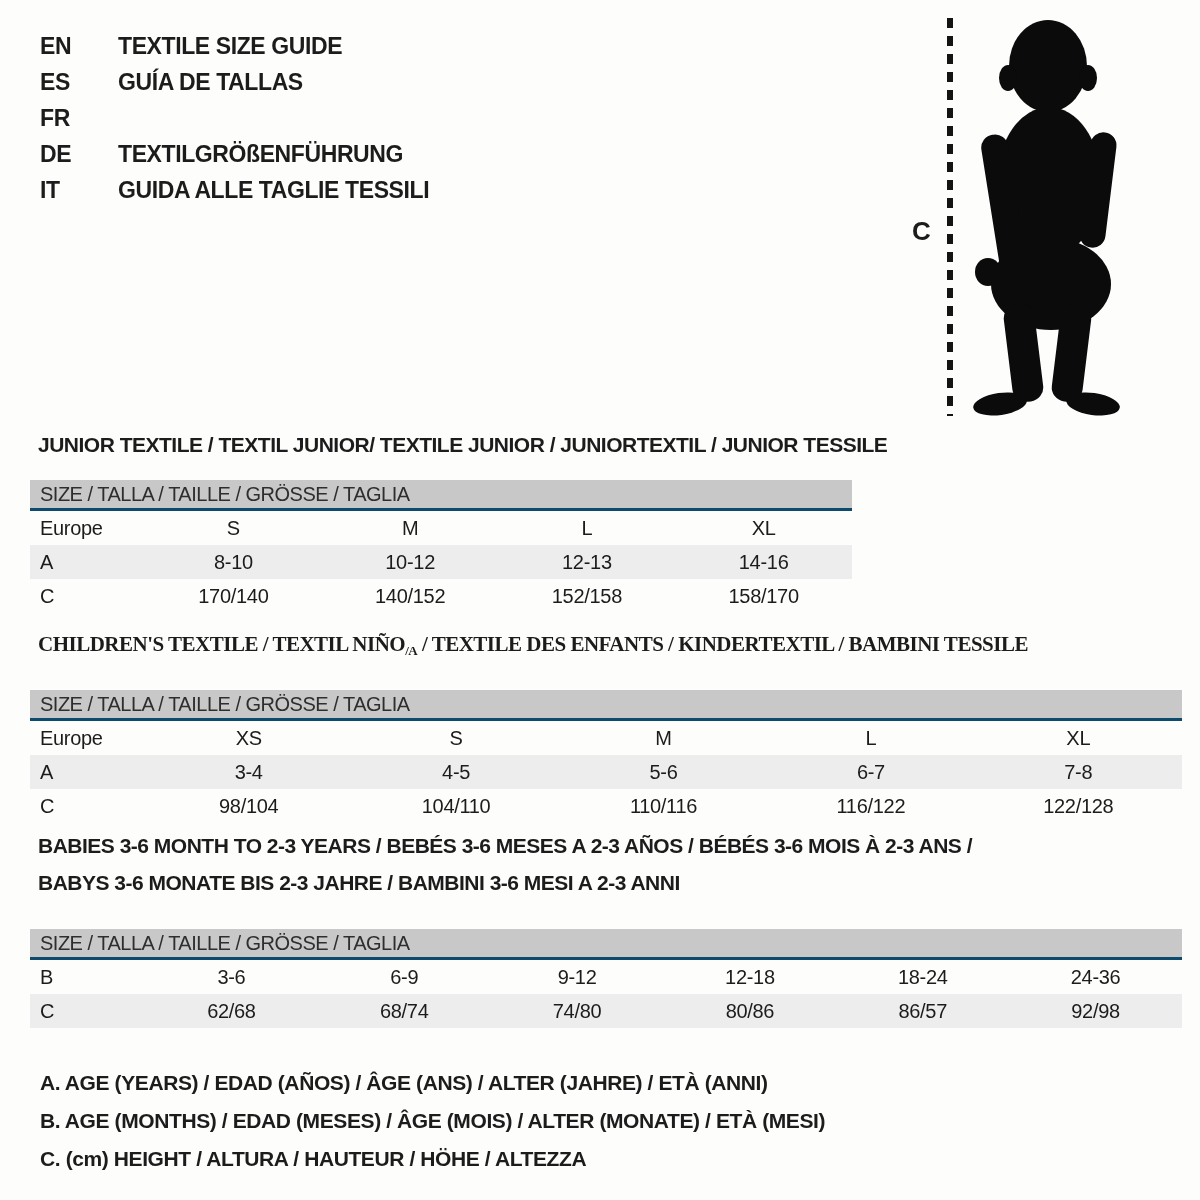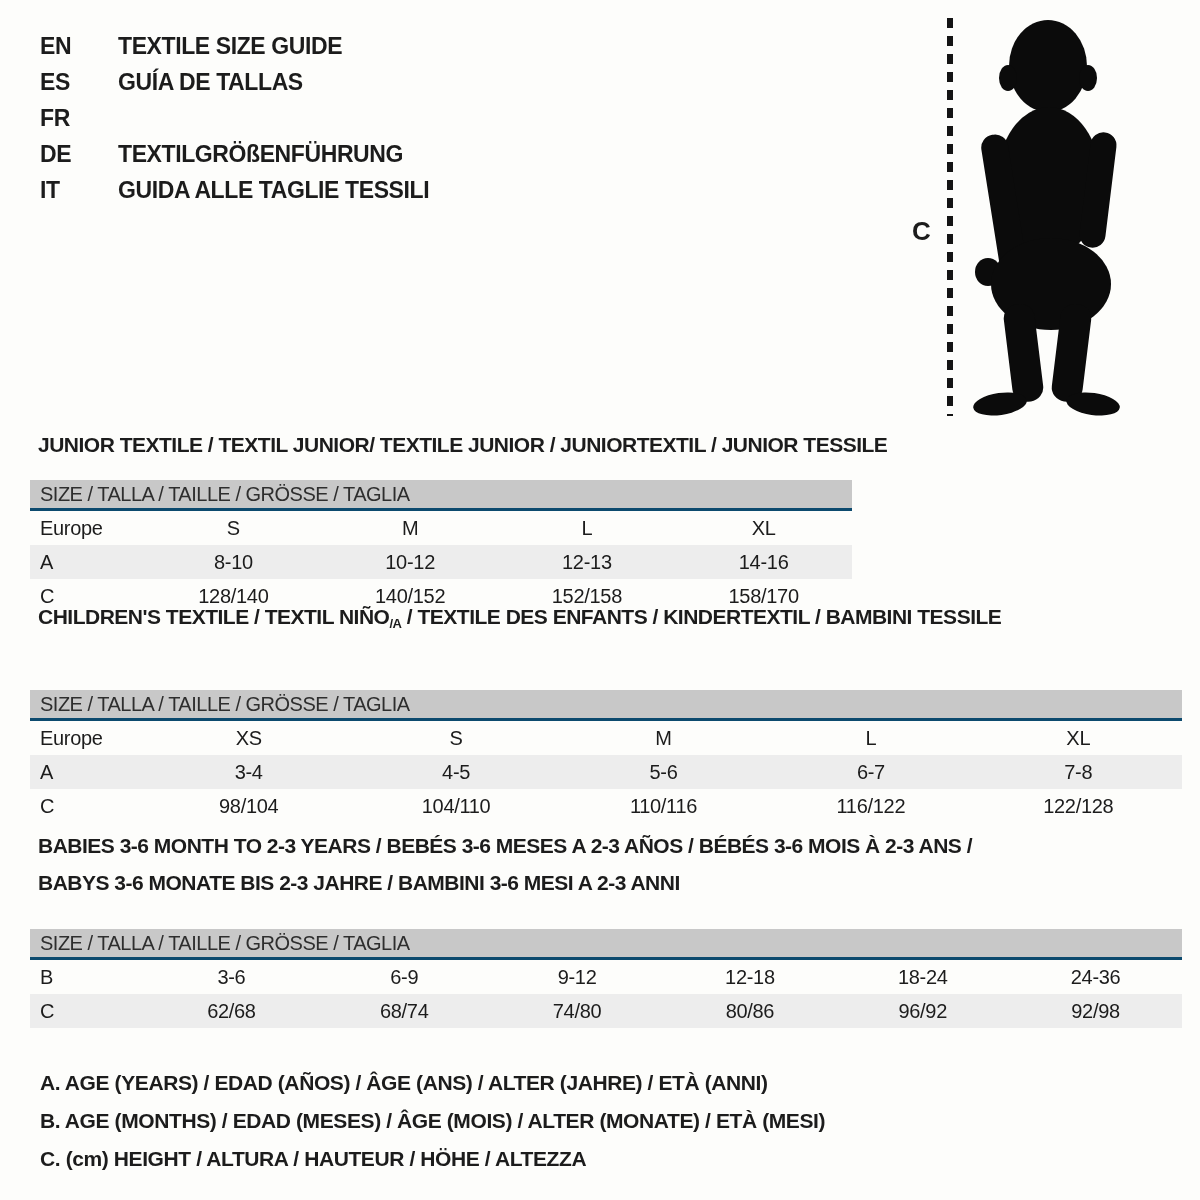--- a/index.html
+++ b/index.html
@@ -124,28 +124,28 @@
     </div>
     <div class="t-row cols4 shaded">
       <span class="t-label">A</span>
       <span class="t-cell">8-10</span>
       <span class="t-cell">10-12</span>
       <span class="t-cell">12-13</span>
       <span class="t-cell">14-16</span>
     </div>
     <div class="t-row cols4">
       <span class="t-label">C</span>
-      <span class="t-cell">128/140</span>
+      <span class="t-cell">170/140</span>
       <span class="t-cell">140/152</span>
       <span class="t-cell">152/158</span>
       <span class="t-cell">158/170</span>
     </div>
   </div>
 
-  <div class="section-title" style="top:604px;">
+  <div class="section-title" style="top:631px;font-family:Liberation Serif, serif;">
     <span>CHILDREN'S TEXTILE / TEXTIL NIÑO</span><span class="sub-part">/A</span><span> / TEXTILE DES ENFANTS / KINDERTEXTIL / BAMBINI TESSILE</span>
   </div>
 
   <div class="size-table" style="top:690px; width:1152px;">
     <div class="t-bar">SIZE / TALLA / TAILLE / GRÖSSE / TAGLIA</div>
     <div class="t-row cols5">
       <span class="t-label">Europe</span>
       <span class="t-cell">XS</span>
       <span class="t-cell">S</span>
       <span class="t-cell">M</span>
@@ -185,21 +185,21 @@
       <span class="t-cell">12-18</span>
       <span class="t-cell">18-24</span>
       <span class="t-cell">24-36</span>
     </div>
     <div class="t-row cols6 shaded">
       <span class="t-label">C</span>
       <span class="t-cell">62/68</span>
       <span class="t-cell">68/74</span>
       <span class="t-cell">74/80</span>
       <span class="t-cell">80/86</span>
-      <span class="t-cell">96/92</span>
+      <span class="t-cell">86/57</span>
       <span class="t-cell">92/98</span>
     </div>
   </div>
 
   <div class="footnotes">
     <div class="footnote">A. AGE (YEARS) / EDAD (AÑOS) / ÂGE (ANS) / ALTER (JAHRE) / ETÀ (ANNI)</div>
     <div class="footnote">B. AGE (MONTHS) / EDAD (MESES) / ÂGE (MOIS) / ALTER (MONATE) / ETÀ (MESI)</div>
     <div class="footnote">C. (cm) HEIGHT / ALTURA / HAUTEUR / HÖHE / ALTEZZA</div>
   </div>
 

